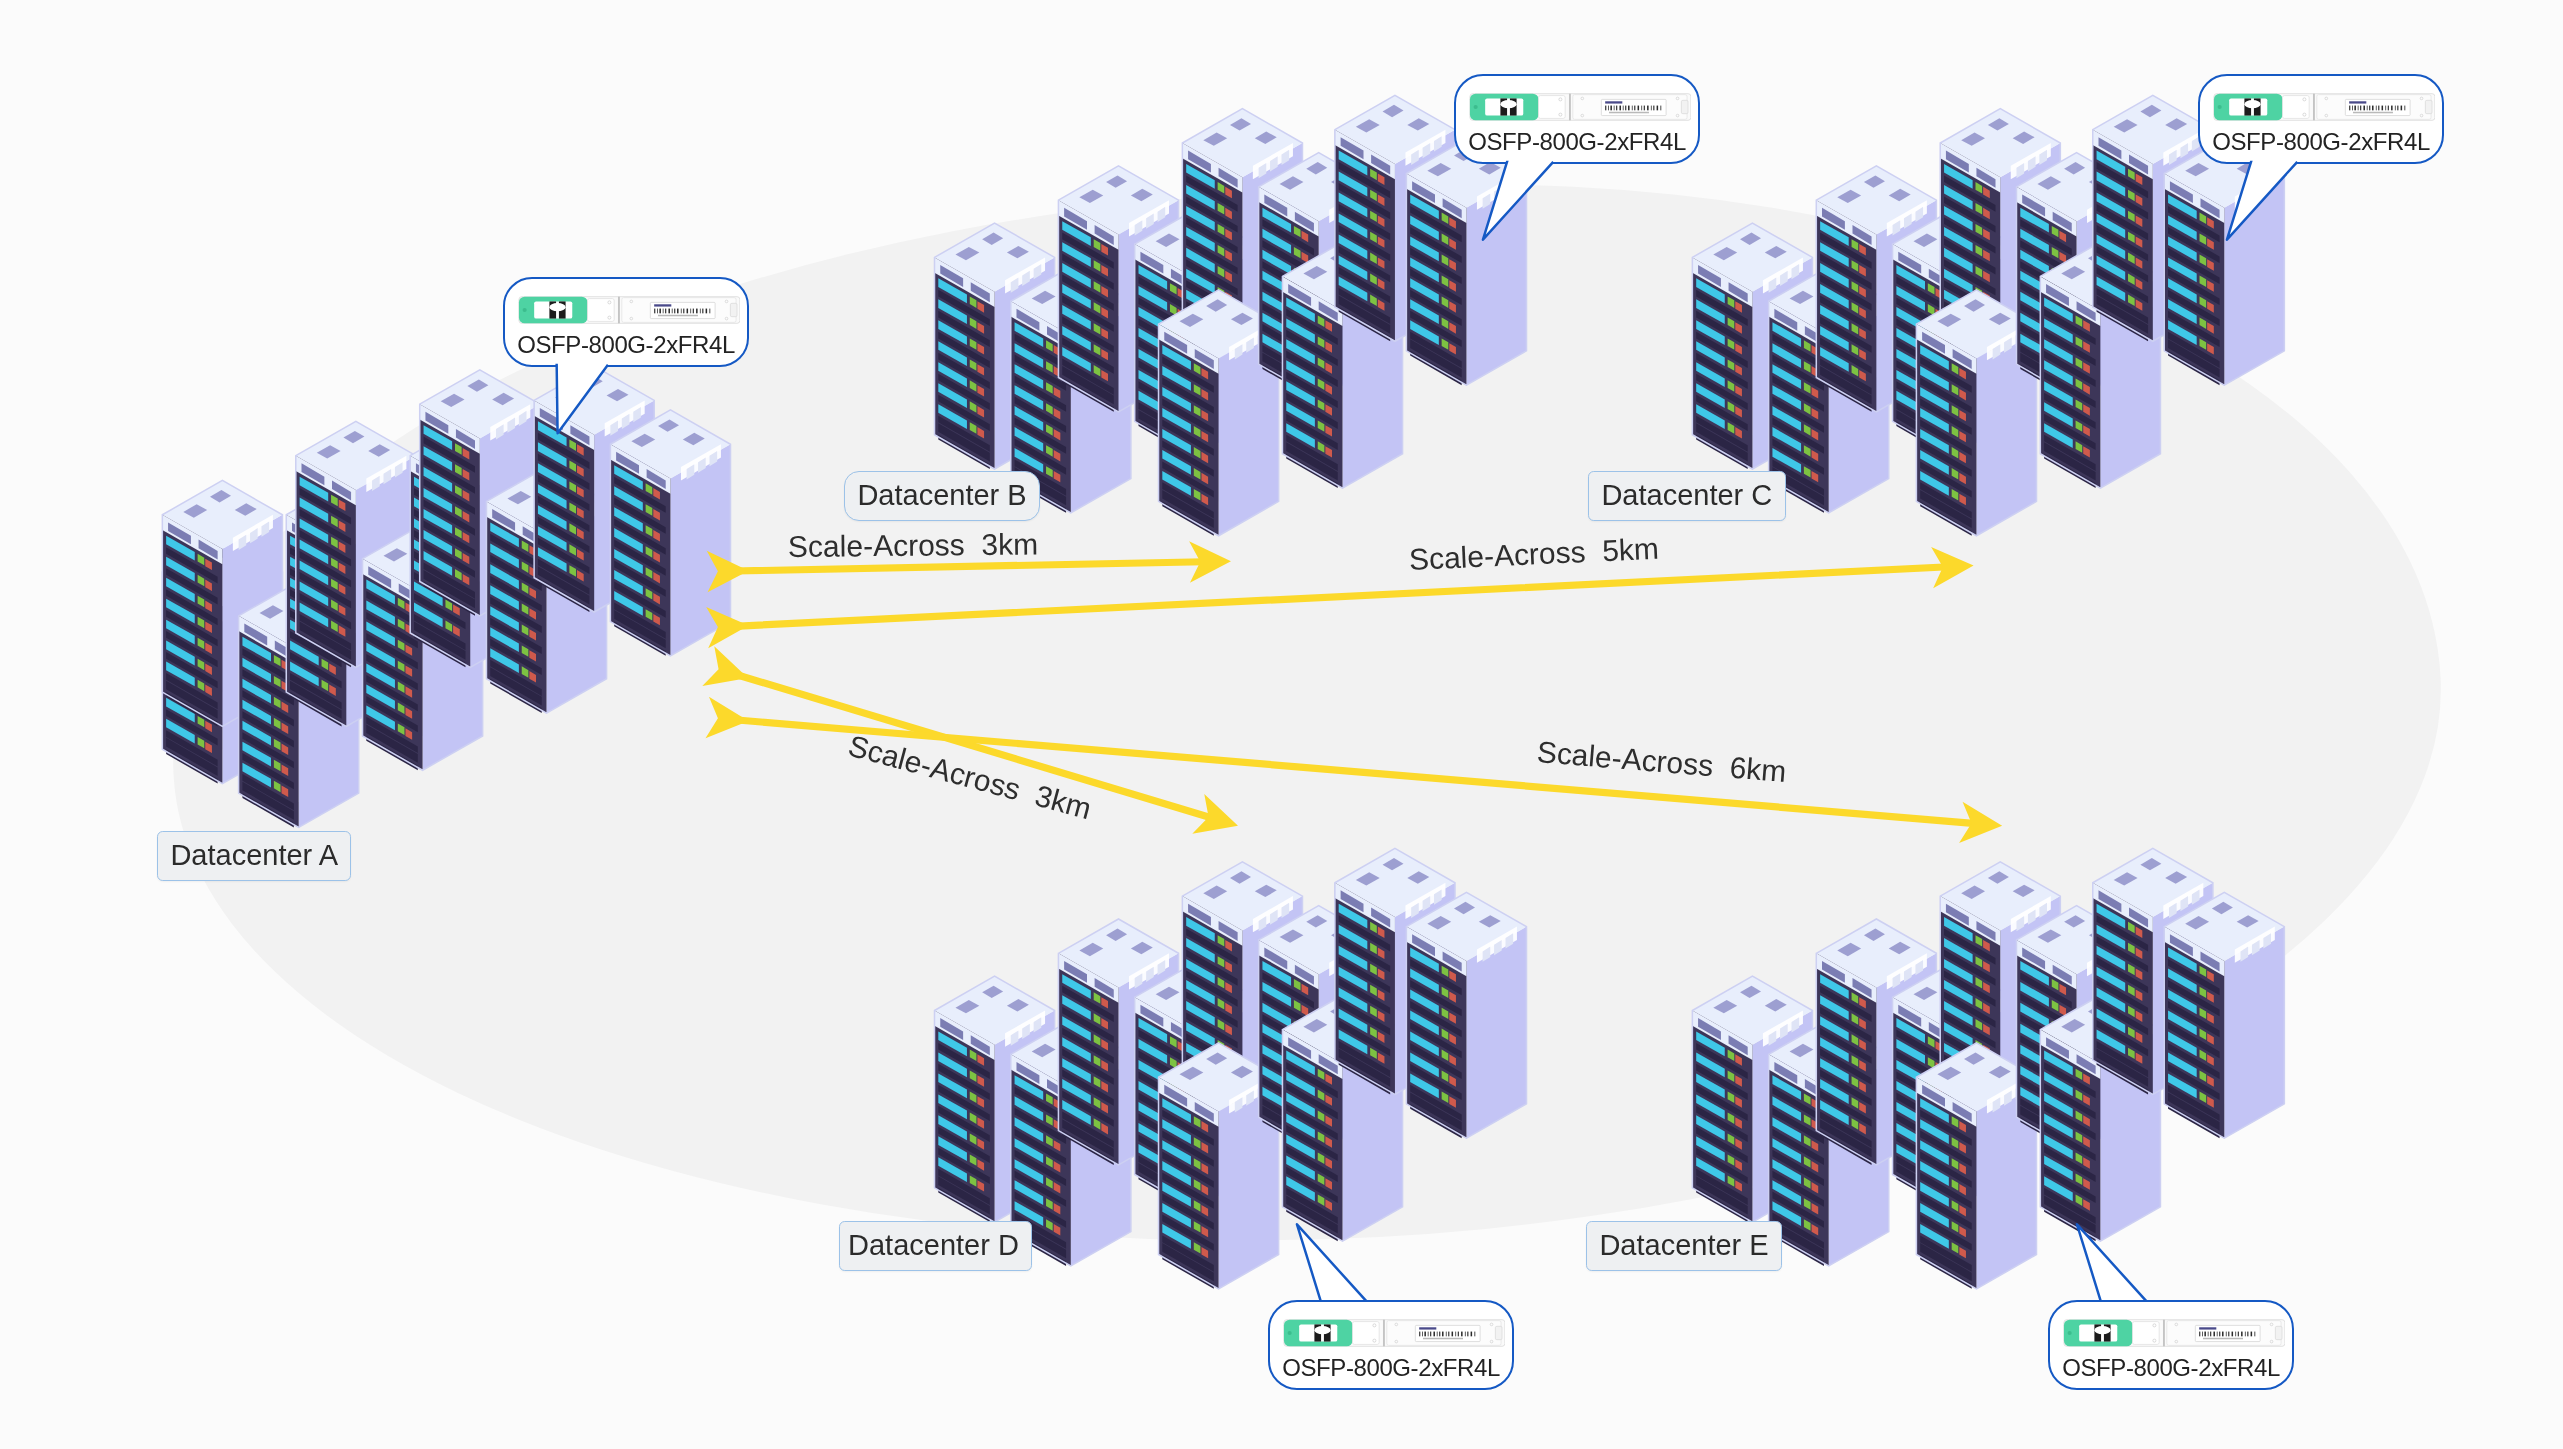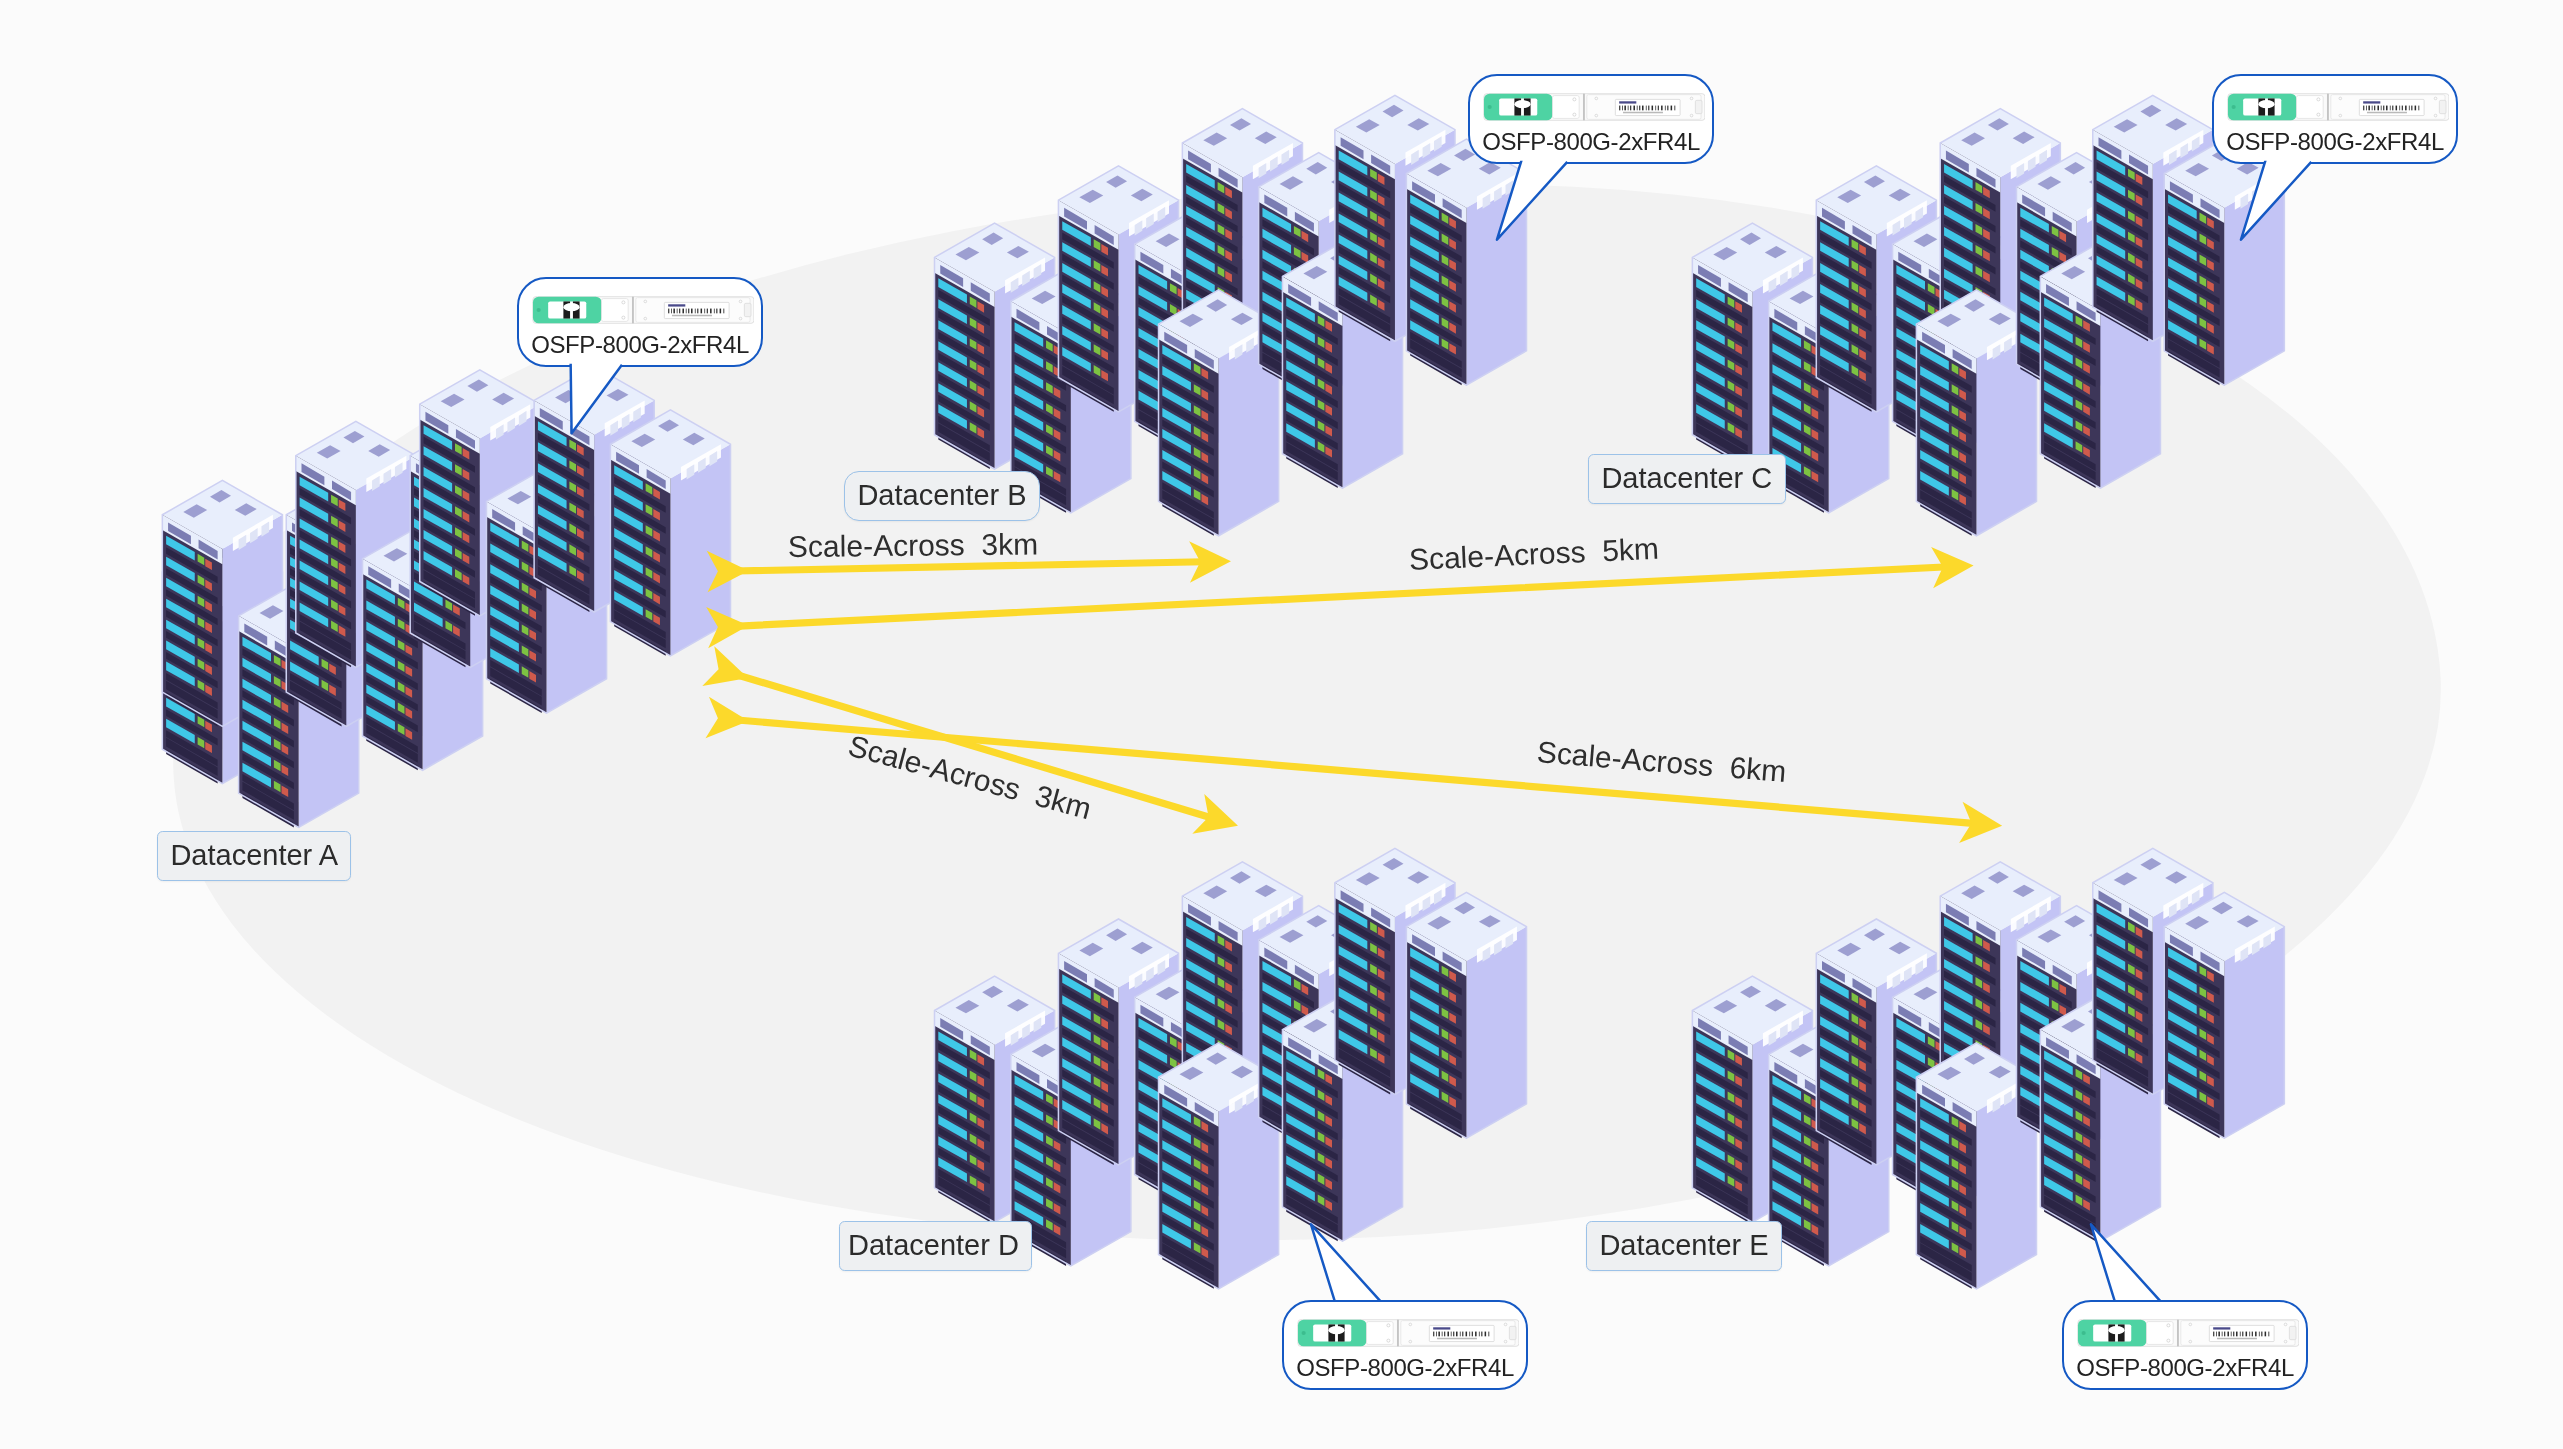--- a/index.html
+++ b/index.html
@@ -53,21 +53,20 @@
     line-height:1;
     white-space:pre;
     transform-origin:left center;
   }
 
   
   .callout{
     position:absolute;
     z-index:7;
     width:200px;
-    margin-left:14px;
   }
   .callout-bubble{
     position:relative;
     background:#ffffff;
     border:2.5px solid #1559c4;
     border-radius:29px;
     padding:10.5px 9.5px 5.7px 9.5px;
     box-sizing:border-box;
     width:246px;
   }
@@ -259,21 +258,21 @@
   </svg>
 
   <div class="dc-label" style="left:157px;top:831px;">
     <span>Datacenter A</span>
   </div>
 
   <div class="dc-label" style="left:844px;top:471px;border-radius:15px;">
     <span>Datacenter B</span>
   </div>
 
-  <div class="dc-label" style="left:1588px;top:454px;">
+  <div class="dc-label" style="left:1588px;top:471px;">
     <span>Datacenter C</span>
   </div>
 
   <div class="dc-label" style="left:839px;top:1221px;padding-left:8px;">
     <span>Datacenter D</span>
   </div>
 
   <div class="dc-label" style="left:1586px;top:1221px;">
     <span>Datacenter E</span>
   </div>

